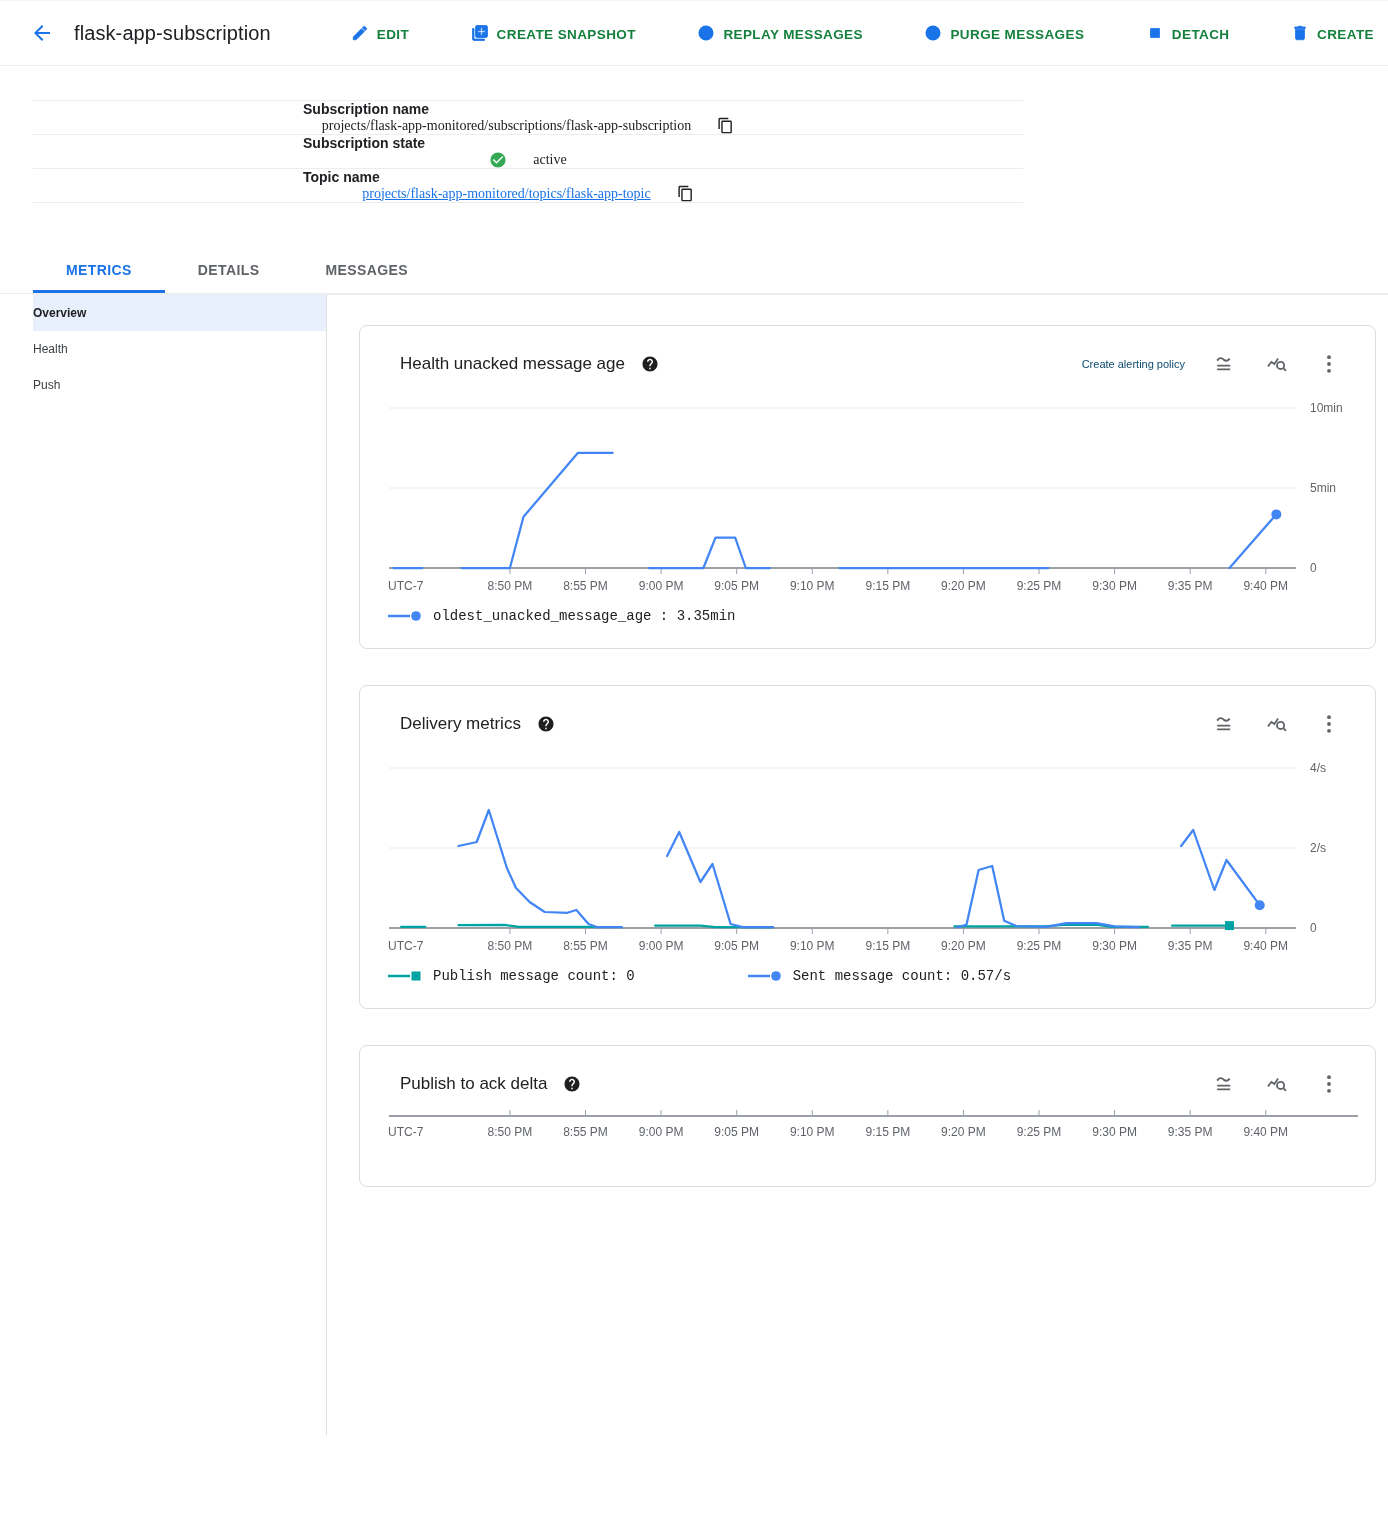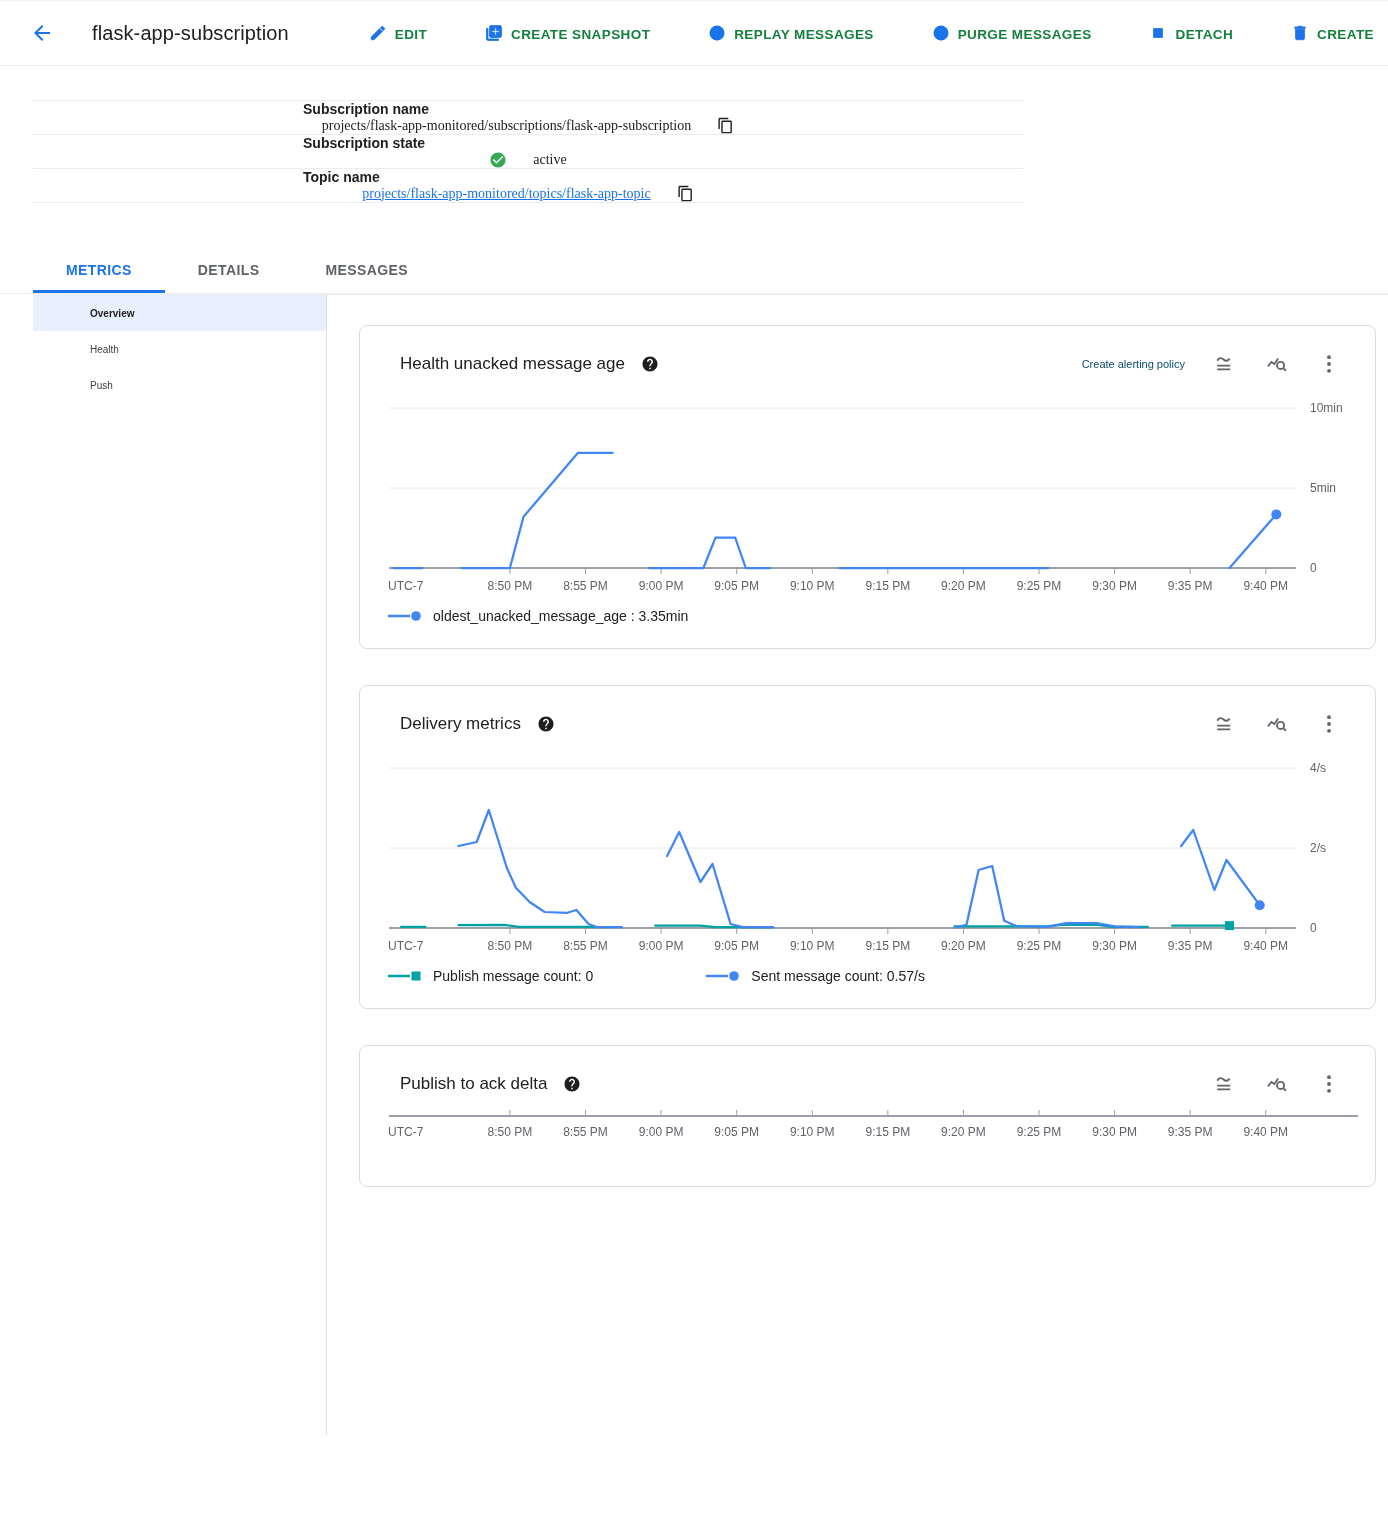--- a/index.html
+++ b/index.html
@@ -3,21 +3,21 @@
 <meta charset="utf-8">
 <style>
   html,body{margin:0;padding:0;background:#fff;}
   body{width:1388px;height:1520px;overflow:hidden;font-family:"Liberation Sans",sans-serif;color:#202124;}
   .page{width:1388px;height:1520px;background:#fff;border-top:1px solid #f1f3f4;box-sizing:border-box;}
 
   
   .topbar{display:flex;align-items:center;height:64px;padding:0 14px 0 30px;border-bottom:1px solid #ebedef;}
   .back{width:28px;height:24px;cursor:pointer;flex:none;}
   .back svg{width:24px;height:24px;fill:#1a73e8;}
-  .title{font-size:20px;font-weight:400;color:#202124;margin:0 0 0 34px;letter-spacing:.1px;white-space:nowrap;}
+  .title{font-size:20px;font-weight:400;color:#202124;margin:0 0 0 16px;letter-spacing:.1px;white-space:nowrap;}
   .actions{flex:1;display:flex;justify-content:space-between;align-items:center;margin-left:80px;}
   .act{display:flex;align-items:flex-end;gap:8px;background:none;border:none;color:#15803d;
        font-family:"Liberation Sans",sans-serif;font-size:13.5px;font-weight:700;letter-spacing:.4px;cursor:pointer;padding:0;white-space:nowrap;}
   .act svg{width:18px;height:18px;fill:#1a73e8;stroke:#1a73e8;}
 
   
   .info{margin:34px 0 0 33px;width:990px;border-top:1px solid #ebedef;}
   .irow{display:flex;align-items:center;height:33px;border-bottom:1px solid #ebedef;font-size:14px;flex-direction:column;}
   .ilabel{width:450px;font-weight:700;color:#202124;}
   .ivalue{display:flex;align-items:center;gap:26px;color:#202124;font-family:Liberation Serif, serif;}
@@ -35,37 +35,37 @@
 
   
   .toolbar{display:flex;align-items:center;gap:50px;padding:17px 0 15px 80px;}
   .tbtn{display:flex;align-items:center;gap:10px;background:none;border:none;color:#1a73e8;
         font-family:"Liberation Sans",sans-serif;font-size:14px;font-weight:700;letter-spacing:.3px;cursor:pointer;padding:0;}
   .tbtn svg{width:18px;height:18px;fill:#1a73e8;}
 
   
   .metrics-body{display:flex;border-top:1px solid #ebedef;margin-left:33px;height:1141px;box-sizing:border-box;}
   .sidenav{width:293px;flex:none;}
-  .snav{height:36px;display:flex;align-items:center;padding-left:57px;font-size:10px;color:#3c4043;cursor:pointer;}
+  .snav{height:36px;display:flex;align-items:center;font-size:12px;color:#3c4043;cursor:pointer;}
   .snav.active{background:#e9f0fd;color:#202124;font-weight:700;}
   .content{flex:1;border-left:1px solid #e0e0e0;padding:30px 12px 0 32px;overflow:hidden;}
 
   
   .card{border:1px solid #dadce0;border-radius:8px;margin-bottom:36px;background:#fff;}
   .card-head{display:flex;align-items:center;padding:26px 34px 4px 40px;}
   .card-title{font-size:17px;color:#202124;}
   .help{margin-left:16px;width:18px;height:18px;cursor:pointer;}
   .help svg{width:18px;height:18px;fill:#1f1f1f;}
   .head-right{margin-left:auto;display:flex;align-items:center;gap:28px;}
   .alert-link{color:#0c4a6e;font-size:11px;cursor:pointer;white-space:nowrap;}
   .cicon{width:24px;height:24px;cursor:pointer;}
   .cicon svg{width:24px;height:24px;}
   .chart-area{padding-top:10px;}
   .chart-area svg{display:block;}
-  .legend{display:flex;align-items:flex-start;padding:4px 0 24px 27px;}
+  .legend{display:flex;align-items:flex-start;padding:4px 0 24px 27px;font-family:Liberation Mono, monospace;}
   .leg-item{display:flex;align-items:center;margin-right:112px;font-size:14px;color:#202124;white-space:nowrap;}
   .leg-item svg{margin-right:10px;flex:none;}
 
   .nodata-box{margin:26px 0 4px 31px;width:957px;height:166px;background:#fdf7f6;display:flex;
               align-items:center;justify-content:center;gap:12px;font-size:15px;color:#202124;}
   .nodata-box svg{width:20px;height:20px;fill:#1f1f1f;flex:none;}
   .axis-pad{padding-bottom:36px;}
 </style>
 </head>
 <body>

